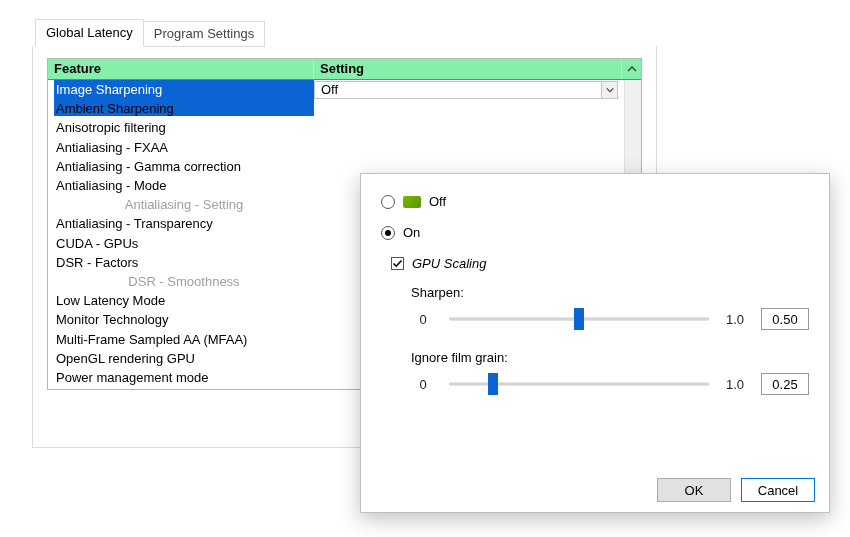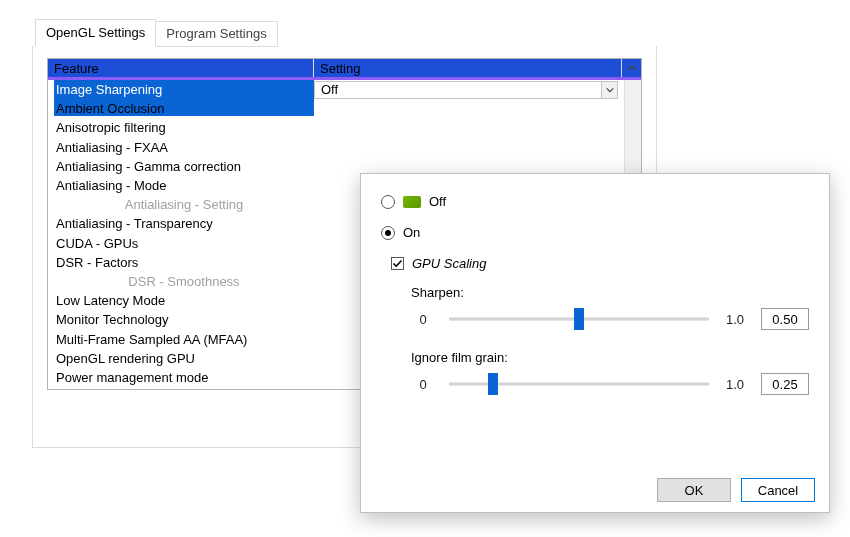--- a/index.html
+++ b/index.html
@@ -61,24 +61,25 @@
   
   .table {
     border: 1px solid #b5b5b5;
     width: 100%;
     height: 332px;
     display: flex;
     flex-direction: column;
   }
   .thead {
     display: flex;
-    border-bottom: 3px solid #8b5cf6;
-    background: #1d4ed8;
+    border-bottom: 1px solid #8b5cf6;
+    background: #86efac;
     height: 21px;
     flex: 0 0 auto;
+    font-weight: bold;
   }
   .th {
     padding: 2px 6px;
     font-size: 13px;
     border-right: 1px solid #e2e2e2;
   }
   .th-feature { flex: 0 0 266px; }
   .th-setting { flex: 1; border-right: none; }
   .th-scroll {
     flex: 0 0 20px;
@@ -194,21 +195,21 @@
     font-size:13px; cursor:default;
   }
   .btn.default { border:1.5px solid #0078d7; background:#fff; }
 </style>
 </head>
 <body>
 
 <div class="page">
 
   <div class="tabs">
-    <div class="tab active">OpenGL Settings</div>
+    <div class="tab active">Global Latency</div>
     <div class="tab inactive">Program Settings</div>
   </div>
 
   <div class="outer-panel">
 
     <div class="table">
       <div class="thead">
         <div class="th th-feature">Feature</div>
         <div class="th th-setting">Setting</div>
         <div class="th-scroll">
@@ -226,21 +227,21 @@
                   <span>Off</span>
                   <span class="caret">
                     <svg viewBox="0 0 10 10">
                       <path d="M1 3 L5 7 L9 3" fill="none" stroke="#444" stroke-width="1.5"></path>
                     </svg>
                   </span>
                 </div>
               </div>
             </div>
             <div class="row">
-              <div class="cell-feature">Ambient Occlusion</div>
+              <div class="cell-feature">Ambient Sharpening</div>
               <div class="cell-setting"></div>
             </div>
             <div class="row">
               <div class="cell-feature">Anisotropic filtering</div>
               <div class="cell-setting"></div>
             </div>
             <div class="row">
               <div class="cell-feature">Antialiasing - FXAA</div>
               <div class="cell-setting"></div>
             </div>

